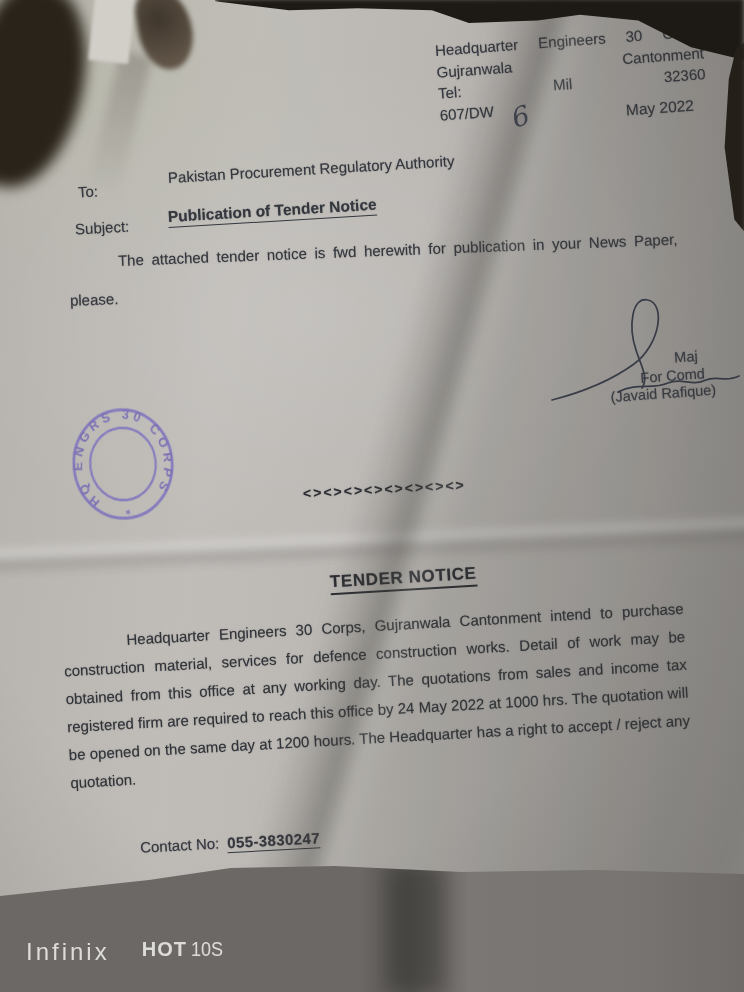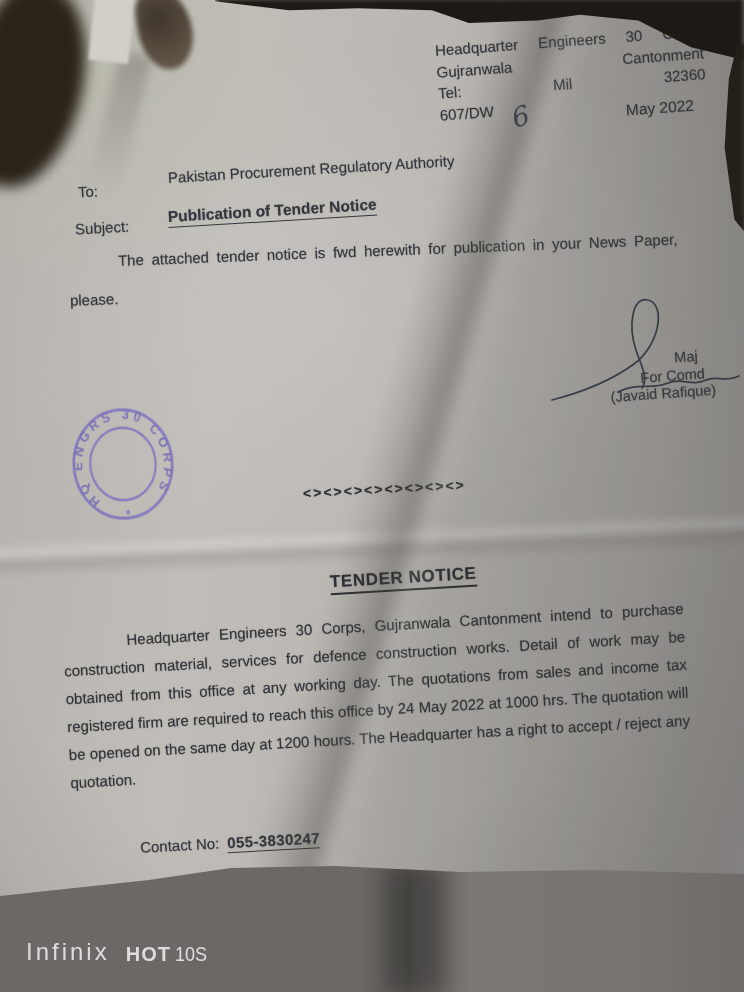--- a/index.html
+++ b/index.html
@@ -111,24 +111,24 @@
   .floor{
     position:absolute; left:0; top:866px; width:744px; height:126px; z-index:5;
     background:linear-gradient(90deg,#6b6865 0%,#6b6865 48%,#5a5754 55%,#7b7774 63%,#787471 85%,#6f6b68 100%);
     clip-path:polygon(0 30px,20% 14px,31% 2px,45% 0,62% 6px,80% 4px,100% 8px,100% 100%,0 100%);
   }
   .floor-band{
     position:absolute; left:385px; top:0; width:60px; height:100%;
     background:rgba(35,33,31,.35); filter:blur(9px);
   }
   .watermark{
-    position:absolute; left:26px; top:72px; display:flex; align-items:flex-end; color:#e4e3e1; opacity:.95;
+    position:absolute; left:26px; top:72px; display:flex; align-items:flex-start; color:#e4e3e1; opacity:.95;
   }
   .wm-brand{font-size:24px; font-weight:500; letter-spacing:3px;}
-  .wm-model{font-size:20px; font-weight:800; letter-spacing:1px; margin-left:16px;}
+  .wm-model{font-size:20px; font-weight:800; letter-spacing:1px; margin-left:32px;}
   .wm-series{font-size:20px; font-weight:300; margin-left:4px; transform:scaleX(.9); transform-origin:left;}
 </style>
 </head>
 <body>
 
 <div class="photo">
 
   <div class="paper"></div>
   <div class="crease-h"></div>
 

